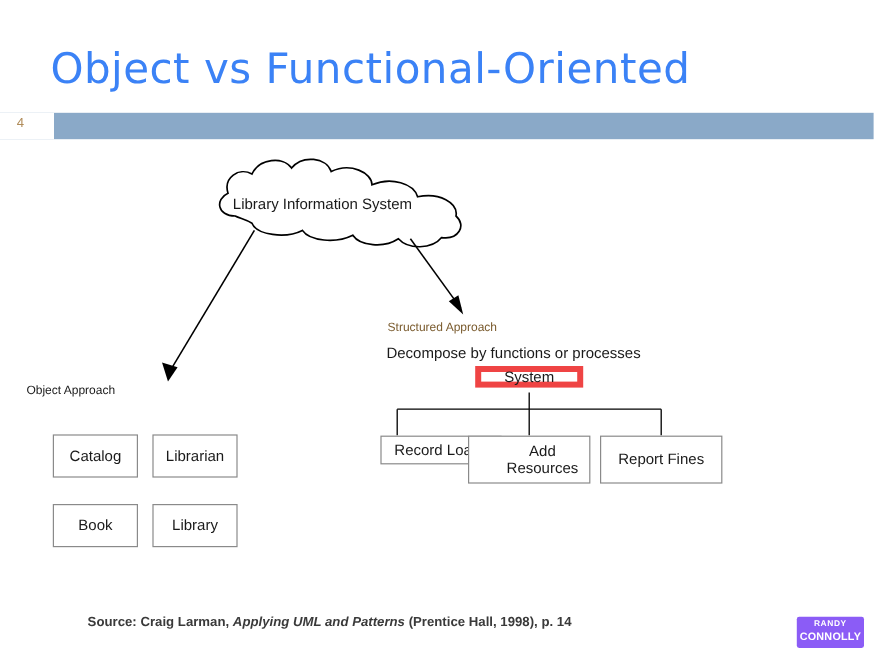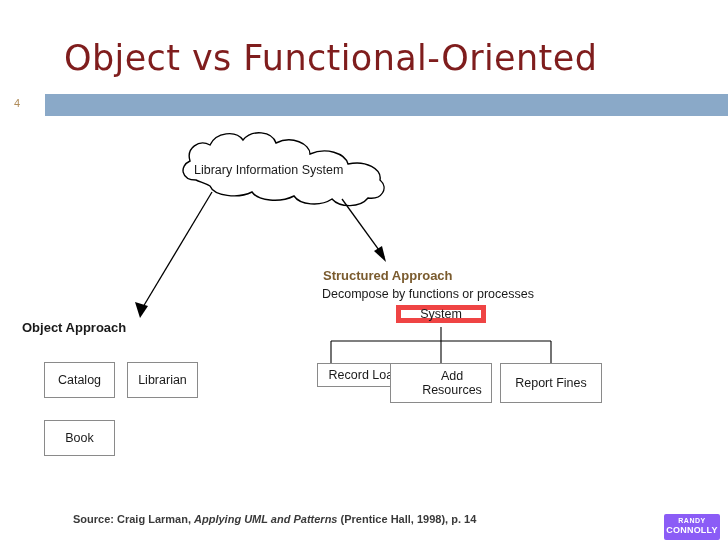--- a/index.html
+++ b/index.html
@@ -17,27 +17,27 @@
   #slide {
     position: absolute;
     left: 0; top: 0;
     width: 728px;
     height: 546px;
     background: #ffffff;
   }
   
   .slide-title {
     position: absolute;
-    left: 64px;
+    left: 42px;
     top: 38px;
     width: 640px;
     font-family: "DejaVu Sans", sans-serif;
     font-size: 35px;
     font-weight: 400;
-    color: #7f1d1d;
+    color: #3b82f6;
     letter-spacing: 0.4px;
     white-space: nowrap;
   }
   
   .header-bar {
     position: absolute;
     left: 0;
     top: 94px;
     width: 728px;
     height: 22px;
@@ -73,22 +73,22 @@
     font-size: 12.5px;
     color: #1a1a1a;
     white-space: nowrap;
   }
   .cloud-label {
     left: 194px;
     top: 163px;
     font-size: 12.5px;
   }
   .heading-bold {
-    font-weight: bold;
-    font-size: 13px;
+    font-weight: normal;
+    font-size: 10px;
   }
   .object-approach-title {
     left: 22px;
     top: 320px;
   }
   .object-approach-sub {
     left: 22px;
     top: 339px;
   }
   .structured-title {
@@ -196,20 +196,21 @@
   <div class="label cloud-label">Library Information System</div>
 
   <div class="label heading-bold object-approach-title">Object Approach</div>
 
   <div class="label heading-bold structured-title">Structured Approach</div>
   <div class="label structured-sub">Decompose by functions or processes</div>
 
   <div class="node-box box-catalog">Catalog</div>
   <div class="node-box box-librarian">Librarian</div>
   <div class="node-box box-book">Book</div>
+  <div class="node-box box-library">Library</div>
 
   <div class="node-box box-system">System</div>
   <div class="node-box box-record">Record Loans</div>
   <div class="node-box box-add">Add Resources</div>
   <div class="node-box box-report">Report Fines</div>
 
   <div class="source-line"><span>Source: Craig Larman, </span><i>Applying UML and Patterns</i><span> (Prentice Hall, 1998), p. 14</span></div>
 
   <div class="logo">
     <div>RANDY</div>

